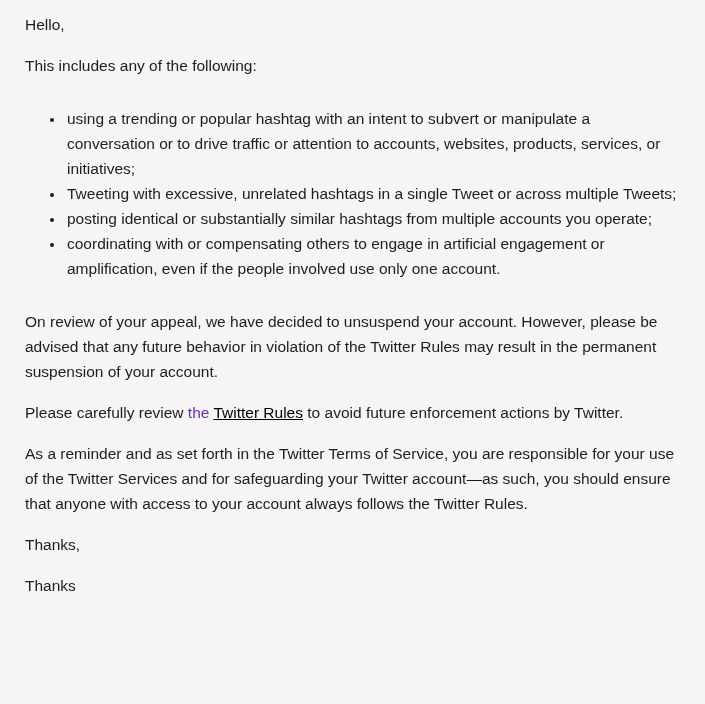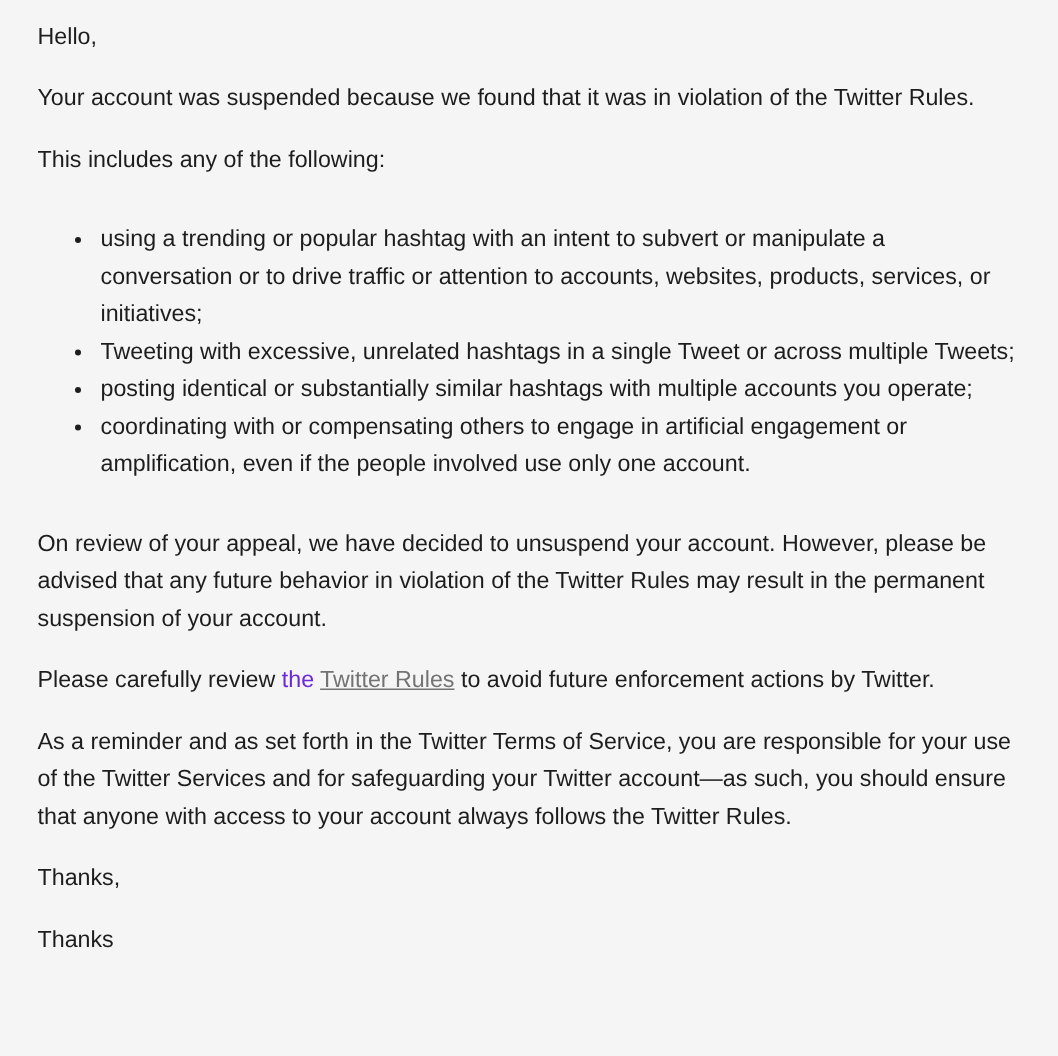--- a/index.html
+++ b/index.html
@@ -39,40 +39,39 @@
     padding-left: 2px;
   }
   ul.violation-list li::marker {
     font-size: 13px;
     color: #1d1d1d;
   }
   .muted {
     color: #6d28d9;
   }
   a.rules-link {
-    color: #737373;
+    color: #000000;
     text-decoration: underline;
     cursor: pointer;
   }
 </style>
 </head>
 <body>
 
 <div class="email-body">
 
   <p>Hello,</p>
 
-  <p>Your account was suspended because we found that it was in violation of the Twitter Rules.</p>
 
   <p>This includes any of the following:</p>
 
   <ul class="violation-list">
     <li>using a trending or popular hashtag with an intent to subvert or manipulate a conversation or to drive traffic or attention to accounts, websites, products, services, or initiatives;</li>
     <li>Tweeting with excessive, unrelated hashtags in a single Tweet or across multiple Tweets;</li>
-    <li>posting identical or substantially similar hashtags with multiple accounts you operate;</li>
+    <li>posting identical or substantially similar hashtags from multiple accounts you operate;</li>
     <li>coordinating with or compensating others to engage in artificial engagement or amplification, even if the people involved use only one account.</li>
   </ul>
 
   <p>On review of your appeal, we have decided to unsuspend your account. However, please be advised that any future behavior in violation of the Twitter Rules may result in the permanent suspension of your account.</p>
 
   <p><span>Please carefully review </span><span class="muted">the </span><a class="rules-link">Twitter Rules</a><span> to avoid future enforcement actions by Twitter.</span></p>
 
   <p>As a reminder and as set forth in the Twitter Terms of Service, you are responsible for your use of the Twitter Services and for safeguarding your Twitter account—as such, you should ensure that anyone with access to your account always follows the Twitter Rules.</p>
 
   <p>Thanks,</p>

